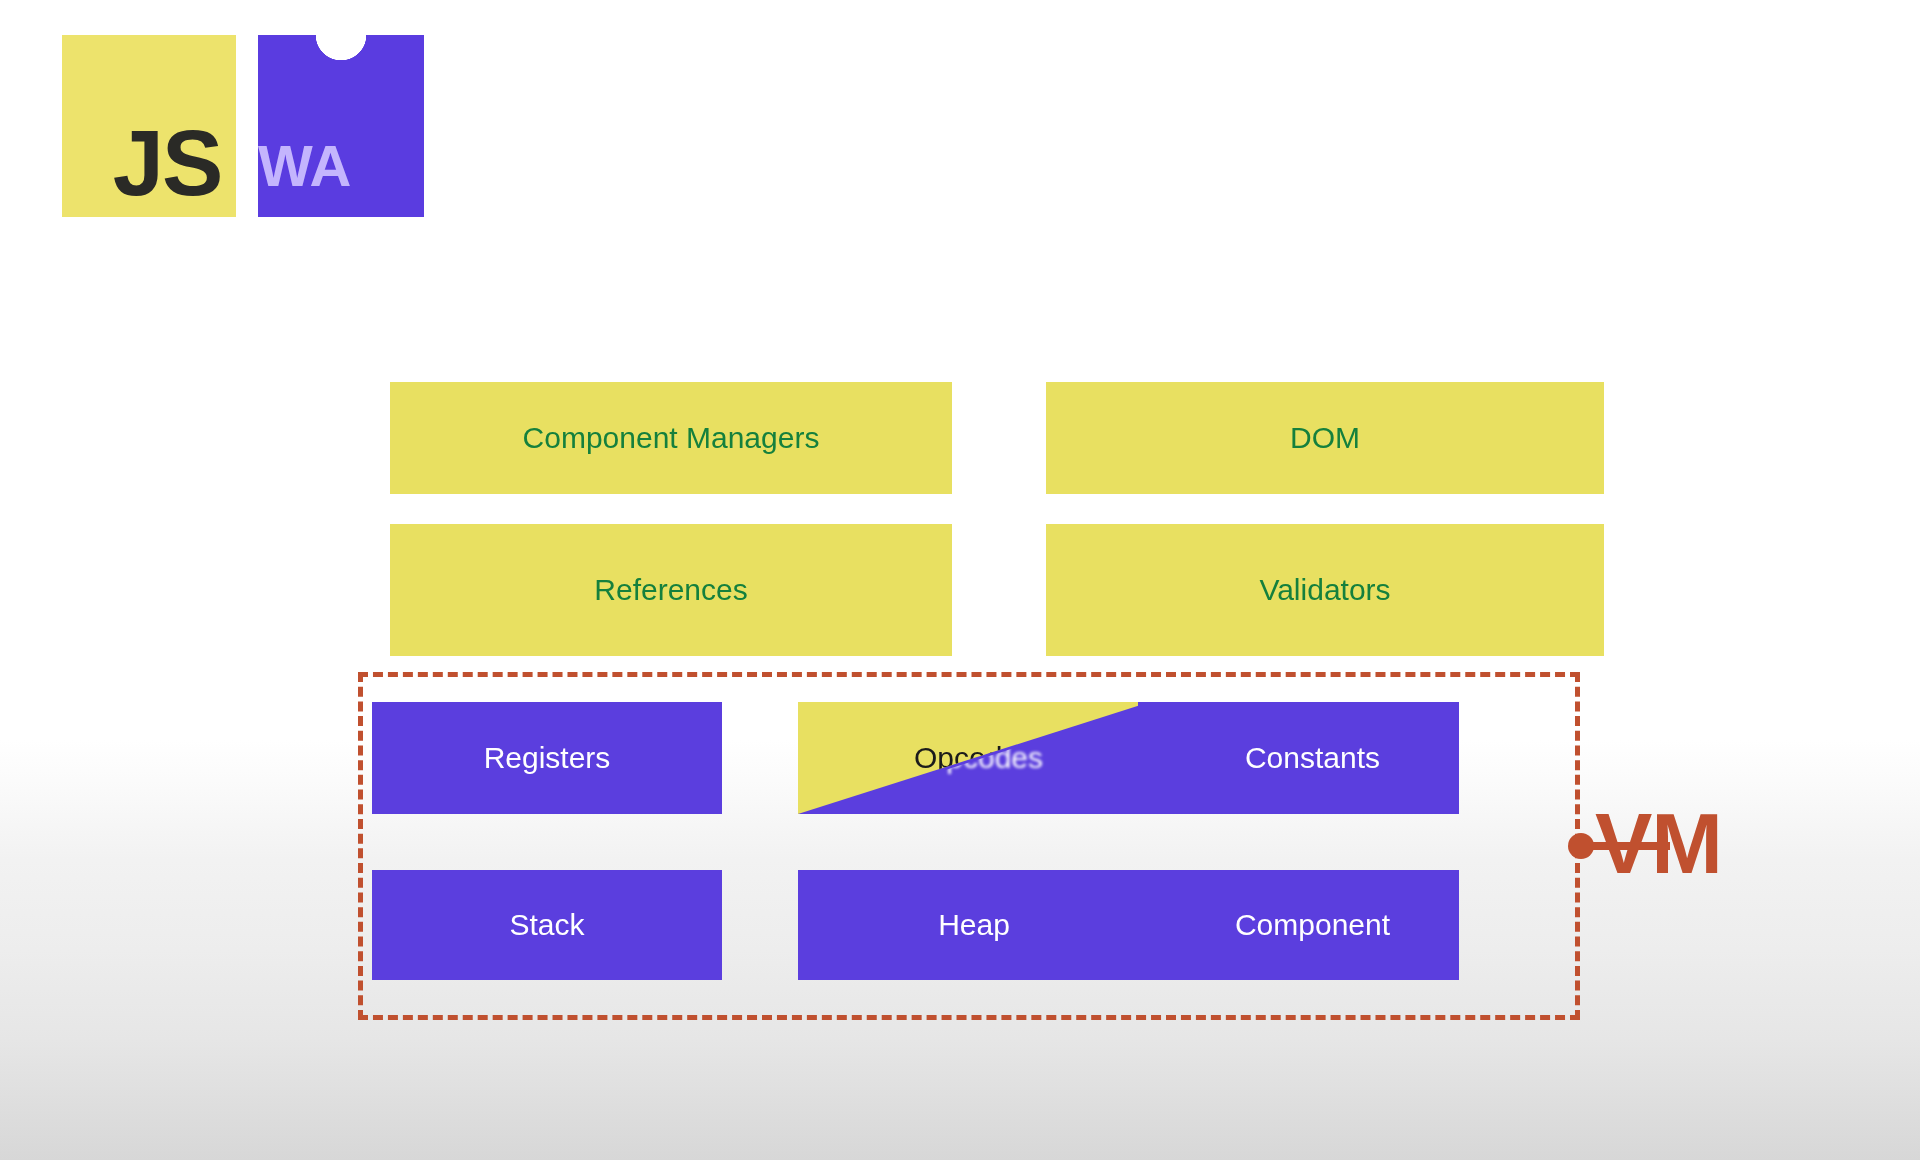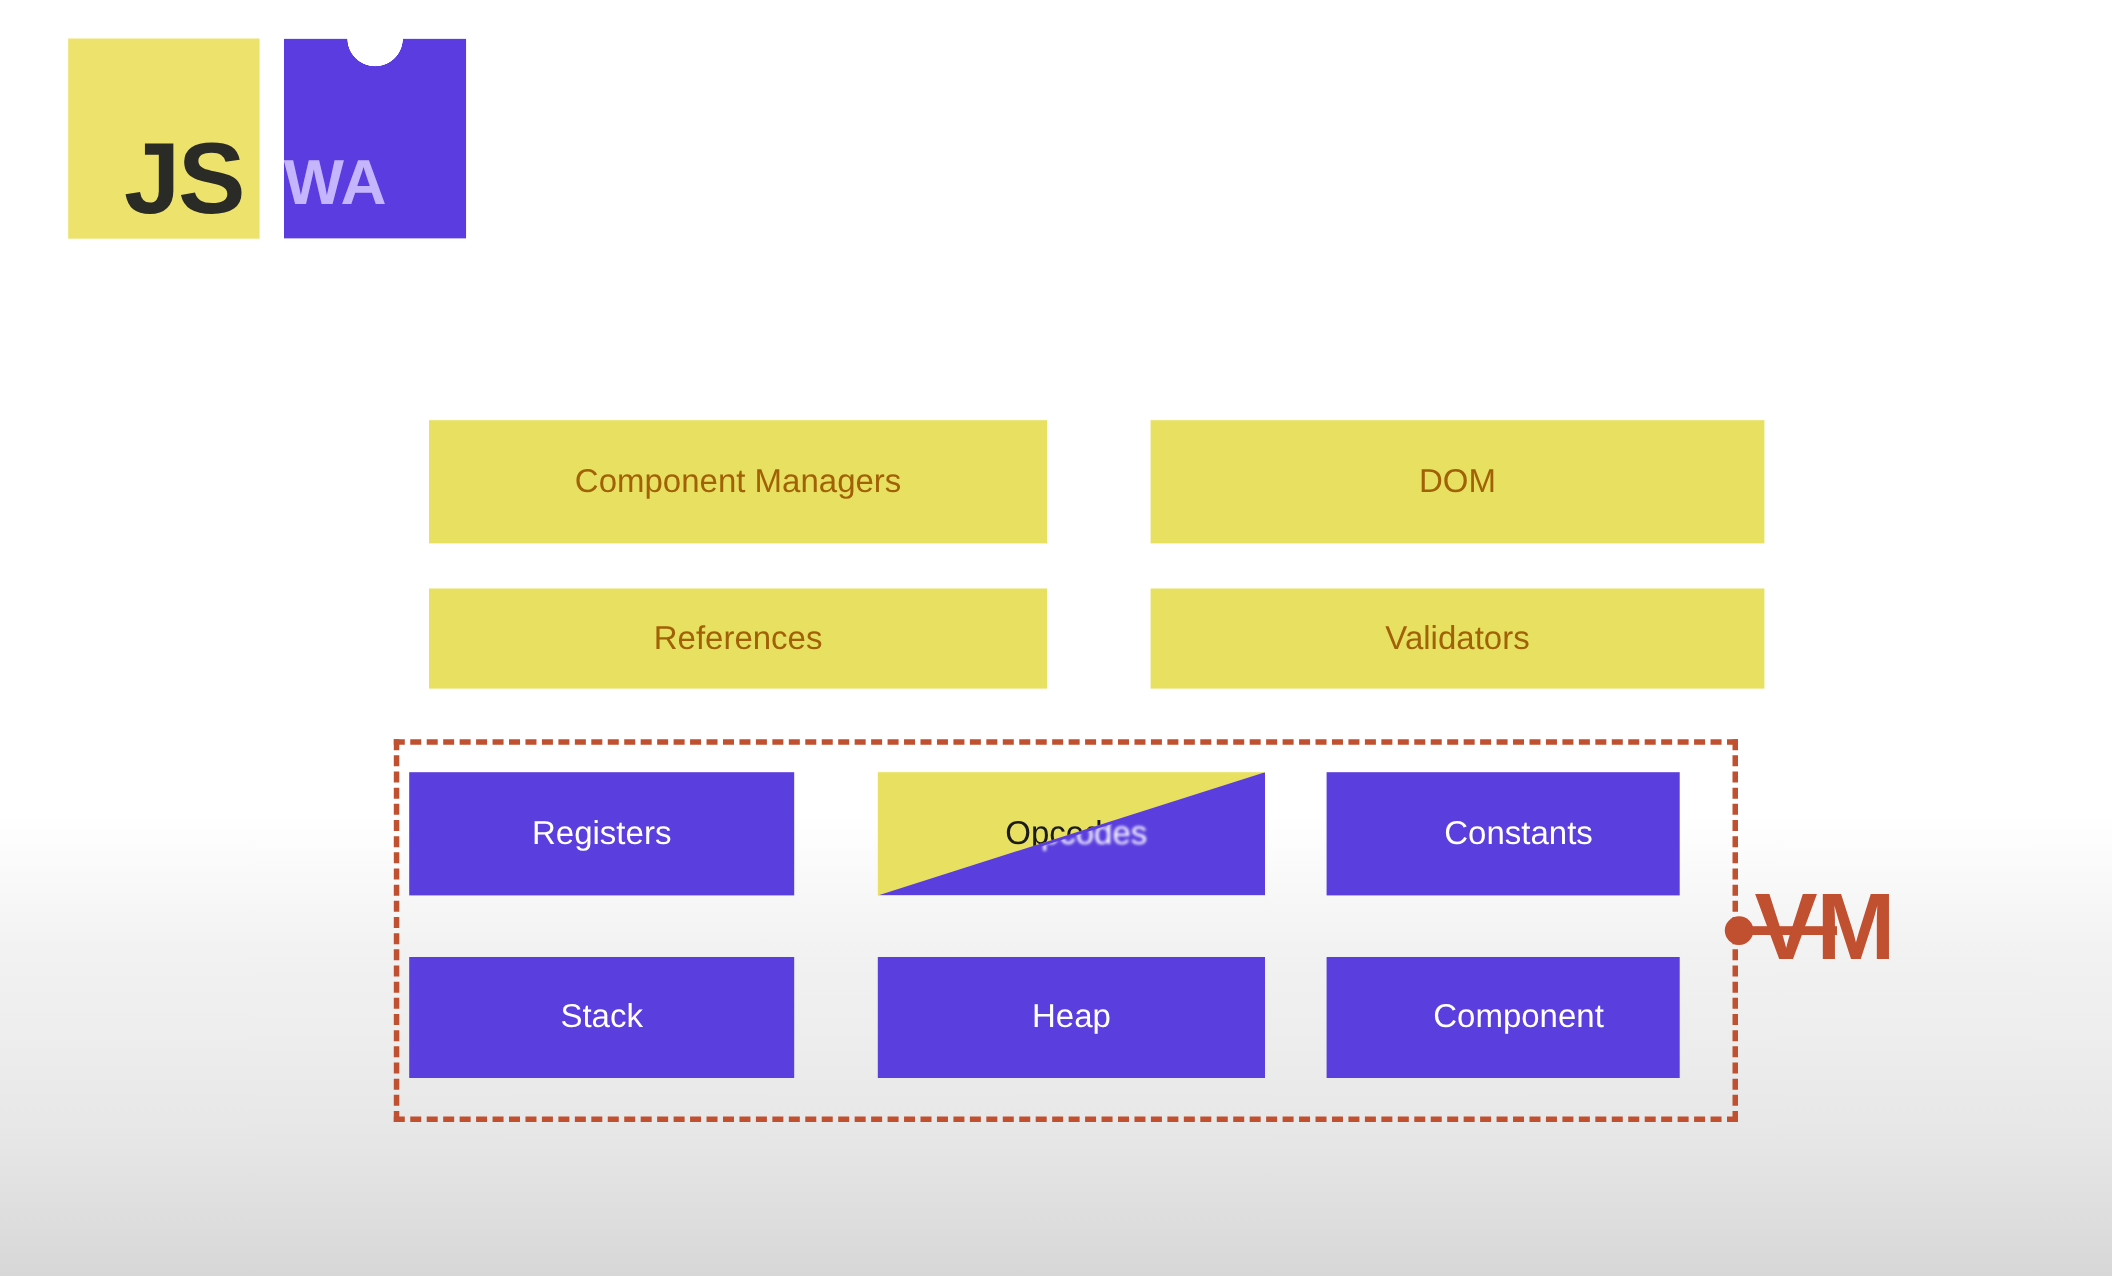--- a/index.html
+++ b/index.html
@@ -78,48 +78,48 @@
     position: absolute;
     display: flex;
     align-items: center;
     justify-content: center;
     font-size: 30px;
     font-weight: 400;
     box-sizing: border-box;
   }
   .box.yellow {
     background: #e8e061;
-    color: #a16207;
+    color: #15803d;
   }
   .box.purple {
     background: #5b3ede;
     color: #ffffff;
   }
 
   
   .col-l { left: 390px; width: 562px; }
   .col-r { left: 1000px; width: 558px; margin-left: 46px; }
   .row-1 { top: 382px; height: 112px; }
-  .row-2 { top: 535px; height: 91px; }
+  .row-2 { top: 524px; height: 132px; }
 
   
   #vm-frame {
     position: absolute;
     left: 358px;
     top: 672px;
     width: 1222px;
     height: 348px;
     border: 5px dashed #c0502f;
     box-sizing: border-box;
   }
 
   
   .vm-c1 { left: 372px; width: 350px; }
   .vm-c2 { left: 798px; width: 352px; }
-  .vm-c3 { left: 1206px; width: 321px; padding-left: 28px; }
+  .vm-c3 { left: 1138px; width: 321px; padding-left: 28px; }
   .vm-r1 { top: 702px; height: 112px; }
   .vm-r2 { top: 870px; height: 110px; }
 
   
   #opcodes-box {
     position: absolute;
     overflow: hidden;
     background: #e8e061;
   }
   #opcodes-box .wipe-fill {

